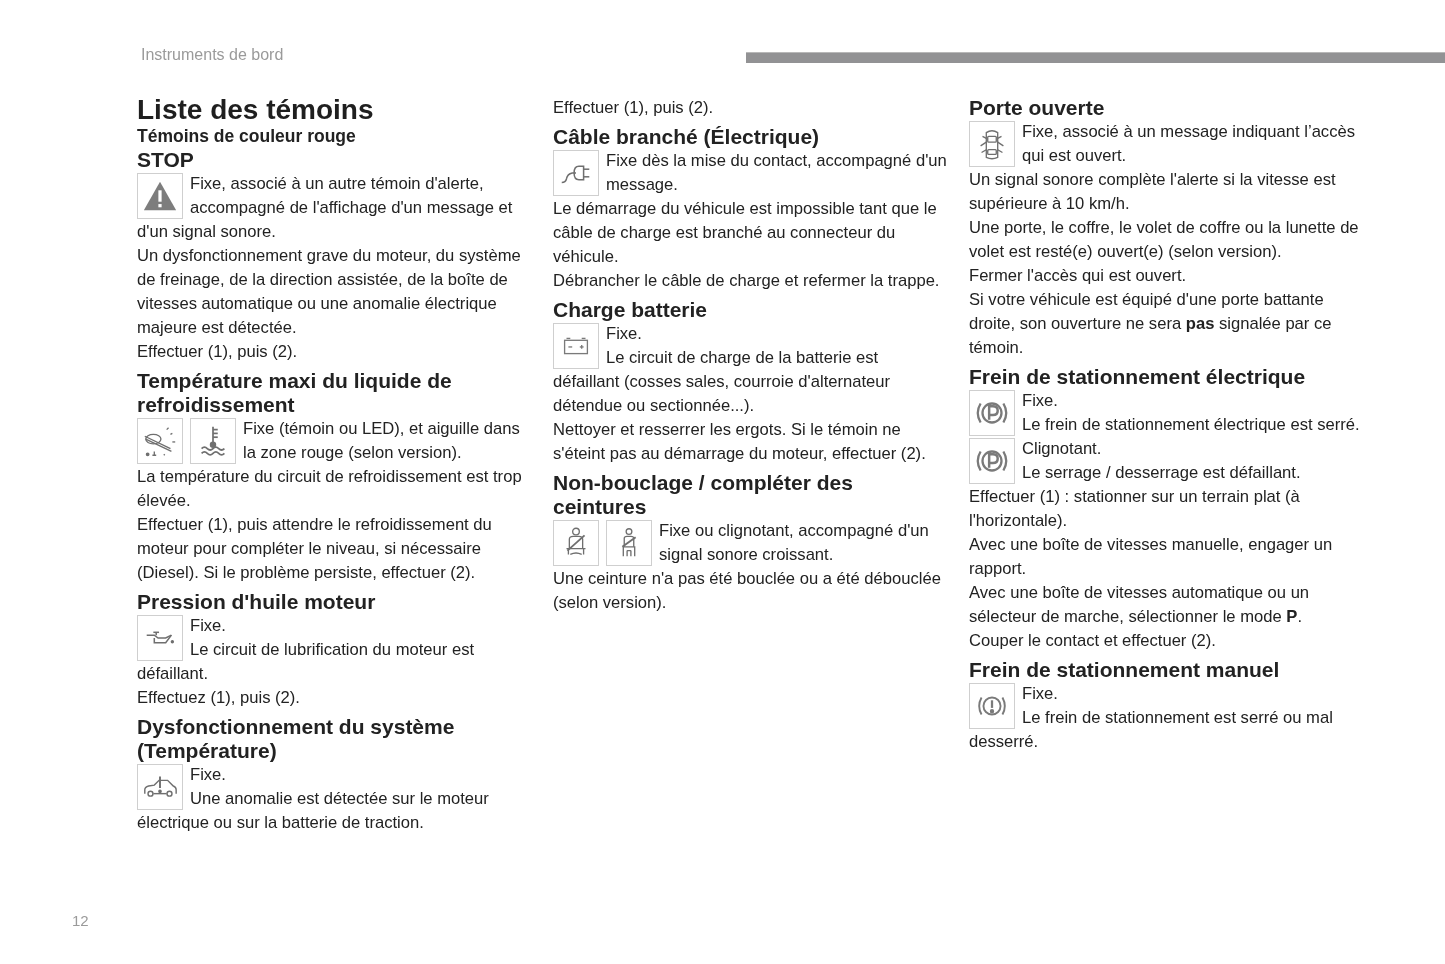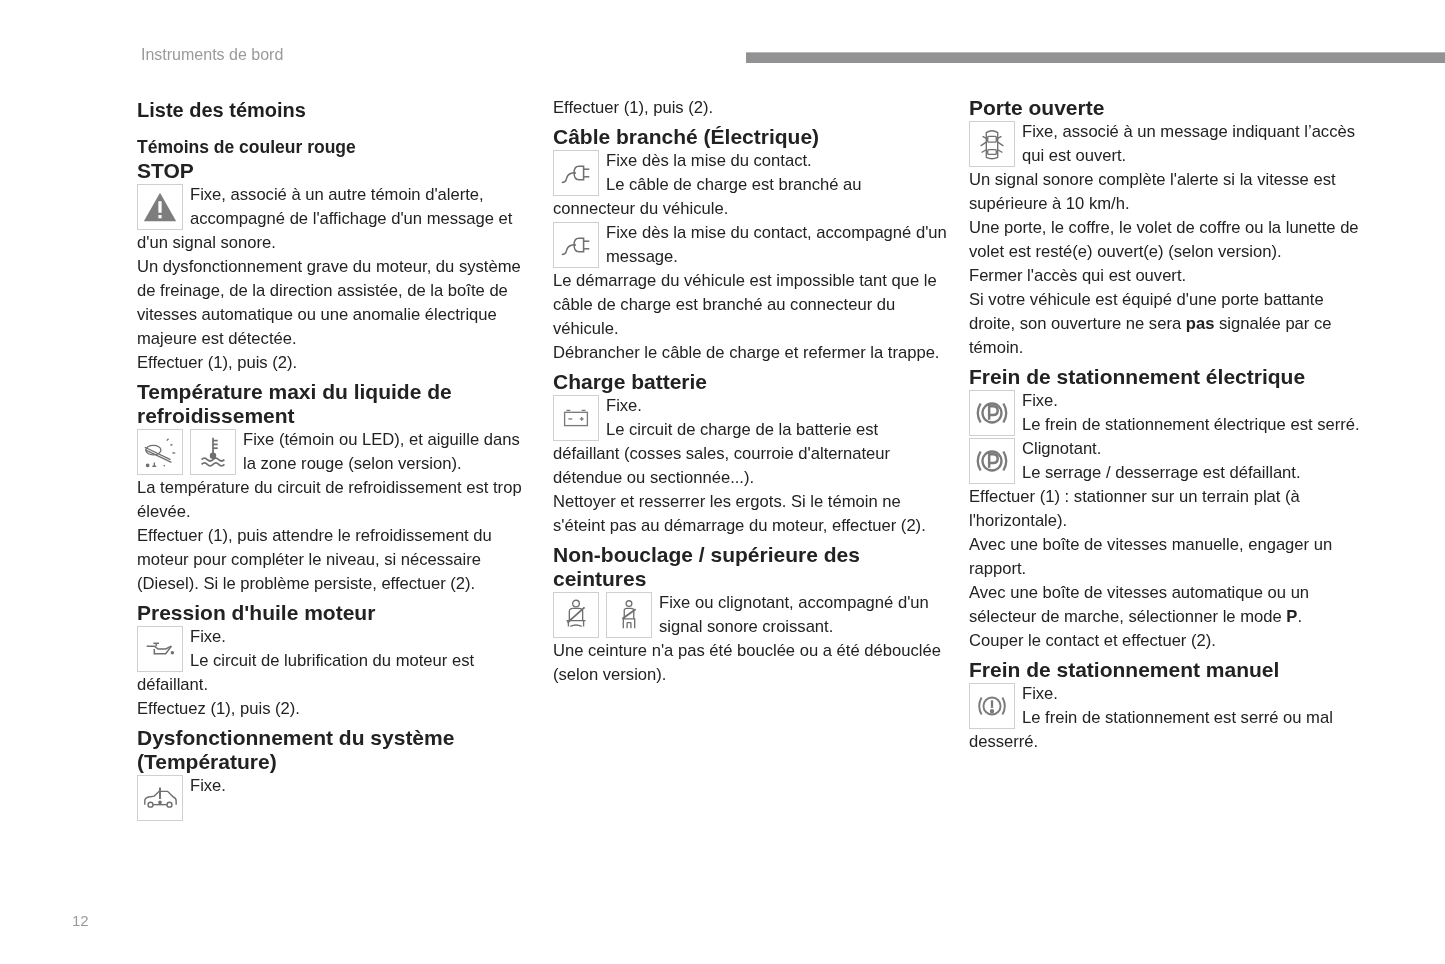--- a/index.html
+++ b/index.html
@@ -20,22 +20,22 @@
     font-size: 15px; font-weight: normal; color: #9a9a9a;
   }
   .col {
     position: absolute; top: 96px;
     font-size: 16.6px; line-height: 24px; color: #222;
   }
   .col1 { left: 137px; width: 395px; }
   .col2 { left: 553px; width: 395px; }
   .col3 { left: 969px; width: 395px; }
   .title {
-    font-size: 20px; font-weight: bold; line-height: 28px;
-    margin: 0 0 11px 0; color: #1f1f1f; padding-top: 0;
+    font-size: 28px; font-weight: bold; line-height: 28px;
+    margin: 0 0 0 0; color: #1f1f1f; padding-top: 0;
   }
   .subtitle {
     font-size: 17.5px; font-weight: bold; margin: 0 0 0 0; line-height: 24px;
   }
   h3 {
     font-size: 21px; font-weight: bold; margin: 5px 0 0 0; line-height: 24px;
   }
   h3.first { margin-top: 0; }
   p { margin: 0; }
   .icon-row { overflow: hidden; }
@@ -132,41 +132,30 @@
         <svg viewBox="0 0 40 40" fill="none" stroke="#6f6f6f" stroke-width="1.5">
           <path d="M4 27 v-4 q0 -3 4 -4 l6 -1 l5 -5 h9 l6 6 q3 1 3 4 v4"></path>
           <circle cx="10" cy="27" r="2.6"></circle>
             <circle cx="30" cy="27" r="2.6"></circle>
           <line x1="13" y1="27" x2="27" y2="27"></line>
           <line x1="20" y1="9" x2="20" y2="21" stroke-width="2"></line>
             <circle cx="20" cy="24.5" r="1.2" fill="#6f6f6f"></circle>
         </svg>
       </span>
       <p>Fixe.</p>
+      <p>Une anomalie est détectée sur le moteur électrique ou sur la batterie de traction.</p>
     </div>
   </div>
 </div>
 
 <div class="col col2">
   <p>Effectuer (1), puis (2).</p>
 
   <div>
     <h3>Câble branché (Électrique)</h3>
-    <div class="icon-row">
-      <span class="icon">
-        <svg viewBox="0 0 40 40" fill="none" stroke="#6f6f6f" stroke-width="1.6">
-          <path d="M5 30 q4 0 5 -4 q1 -5 6 -6 h4"></path>
-          <path d="M28 13 h-5 q-5 0 -5 7 q0 7 5 7 h5 z"></path>
-          <line x1="28" y1="16" x2="34" y2="16"></line>
-            <line x1="28" y1="24" x2="34" y2="24"></line>
-        </svg>
-      </span>
-      <p>Fixe dès la mise du contact.</p>
-      <p>Le câble de charge est branché au connecteur du véhicule.</p>
-    </div>
     <div class="icon-row">
       <span class="icon">
         <svg viewBox="0 0 40 40" fill="none" stroke="#6f6f6f" stroke-width="1.6">
           <path d="M5 30 q4 0 5 -4 q1 -5 6 -6 h4"></path>
           <path d="M28 13 h-5 q-5 0 -5 7 q0 7 5 7 h5 z"></path>
           <line x1="28" y1="16" x2="34" y2="16"></line>
             <line x1="28" y1="24" x2="34" y2="24"></line>
         </svg>
       </span>
       <p>Fixe dès la mise du contact, accompagné d'un message.</p>
@@ -188,21 +177,21 @@
             <line x1="26" y1="19" x2="26" y2="23"></line>
         </svg>
       </span>
       <p>Fixe.</p>
       <p>Le circuit de charge de la batterie est défaillant (cosses sales, courroie d'alternateur détendue ou sectionnée...).</p>
     </div>
     <p>Nettoyer et resserrer les ergots. Si le témoin ne s'éteint pas au démarrage du moteur, effectuer (2).</p>
   </div>
 
   <div>
-    <h3>Non-bouclage / supérieure des ceintures</h3>
+    <h3>Non-bouclage / compléter des ceintures</h3>
     <div class="icon-row">
       <span class="icon">
         <svg viewBox="0 0 40 40" fill="none" stroke="#6f6f6f" stroke-width="1.4">
           <circle cx="20" cy="8" r="3.5"></circle>
           <path d="M13 26 v-10 q0 -3 4 -3 h6 q4 0 4 3 v10"></path>
           <line x1="11" y1="28" x2="29" y2="12" stroke-width="2"></line>
           <path d="M10 26 h20 M12 26 v6 M28 26 v6 M14 32 q6 -3 12 0"></path>
         </svg>
       </span>
       <span class="icon">

